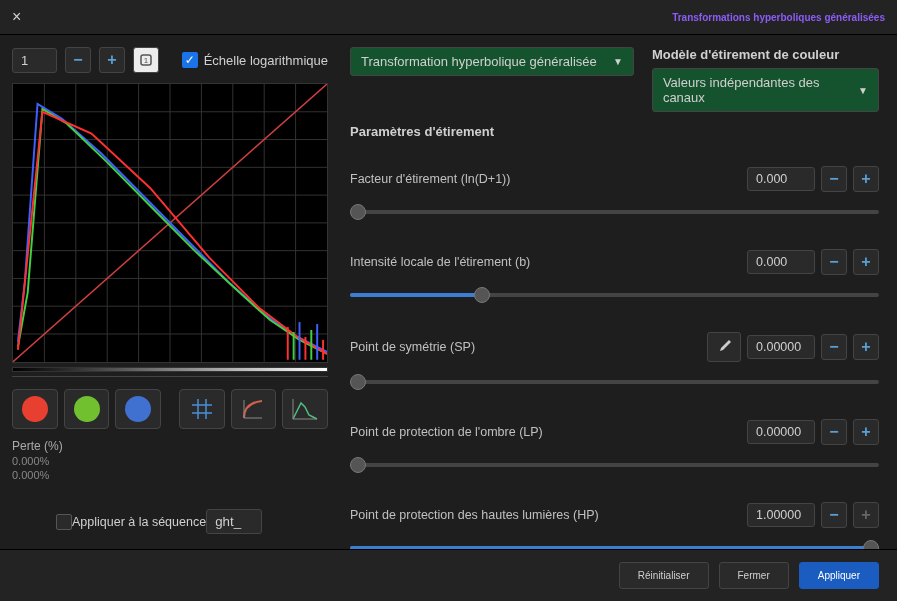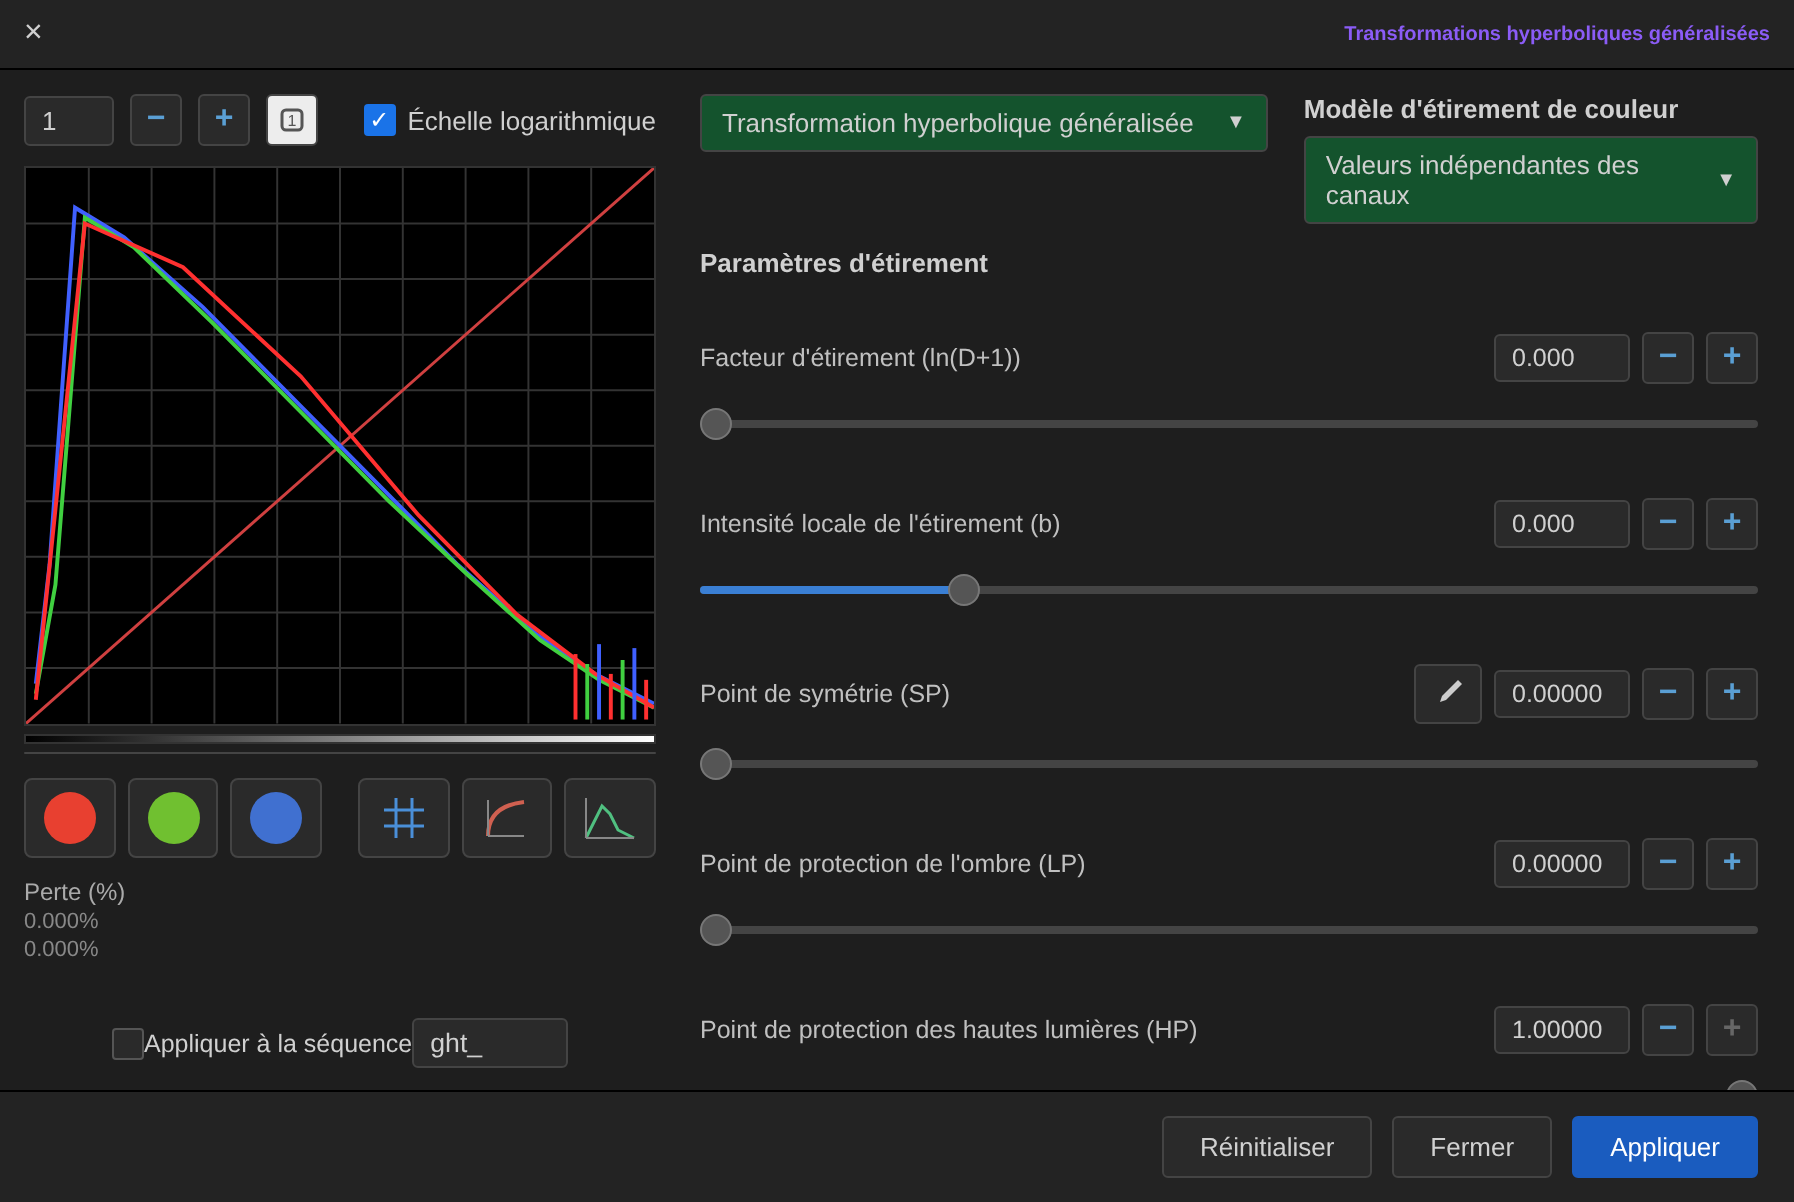--- a/index.html
+++ b/index.html
@@ -143,21 +143,21 @@
   height: 16px;
   background: #2a2a2a;
   border: 1px solid #555;
   border-radius: 2px;
 }
 .prefix-input {
   background: #2a2a2a;
   border: 1px solid #444;
   color: #d0d0d0;
   padding: 4px 8px;
-  width: 78px;
+  width: 56px;
   border-radius: 3px;
 }
 .typerow { display: flex; gap: 18px; margin-bottom: 12px; }
 .typecol { flex: 1; }
 .label { font-size: 13px; font-weight: 600; color: #d0d0d0; margin-bottom: 6px; }
 .dropdown {
   background: #14532d;
   border: 1px solid #444;
   border-radius: 3px;
   padding: 6px 10px;
@@ -243,21 +243,21 @@
   border-top: 1px solid #000;
   background: #232323;
 }
 .btn {
   background: #2a2a2a;
   border: 1px solid #444;
   color: #d0d0d0;
   padding: 7px 18px;
   border-radius: 3px;
   cursor: pointer;
-  font-size: 13px;
+  font-size: 10px;
 }
 .btn-primary {
   background: #1a5cbf;
   border-color: #1a5cbf;
   color: #fff;
 }
 .stepper-btn.disabled { color: #666; }
 </style>
 </head>
 <body>

